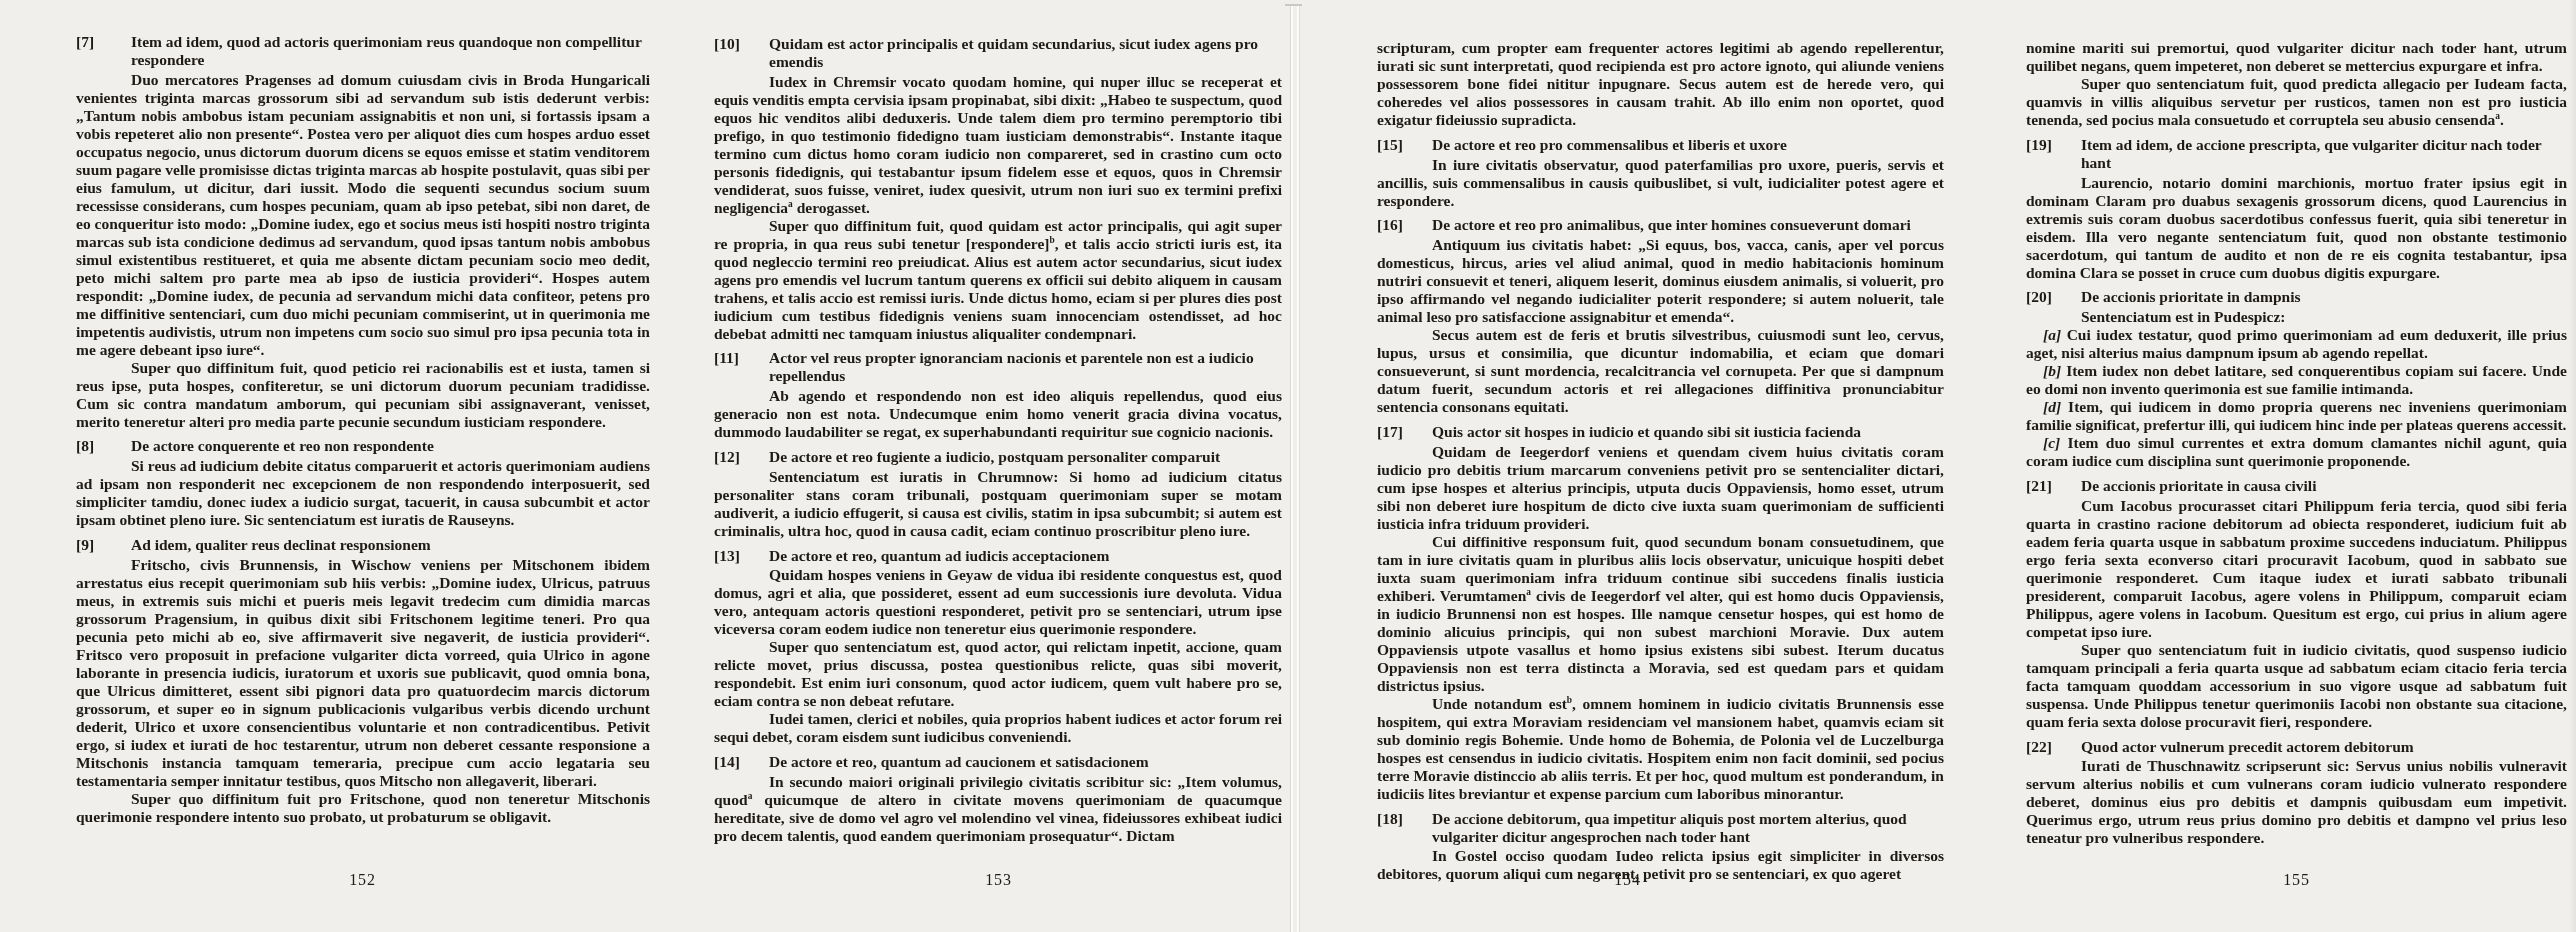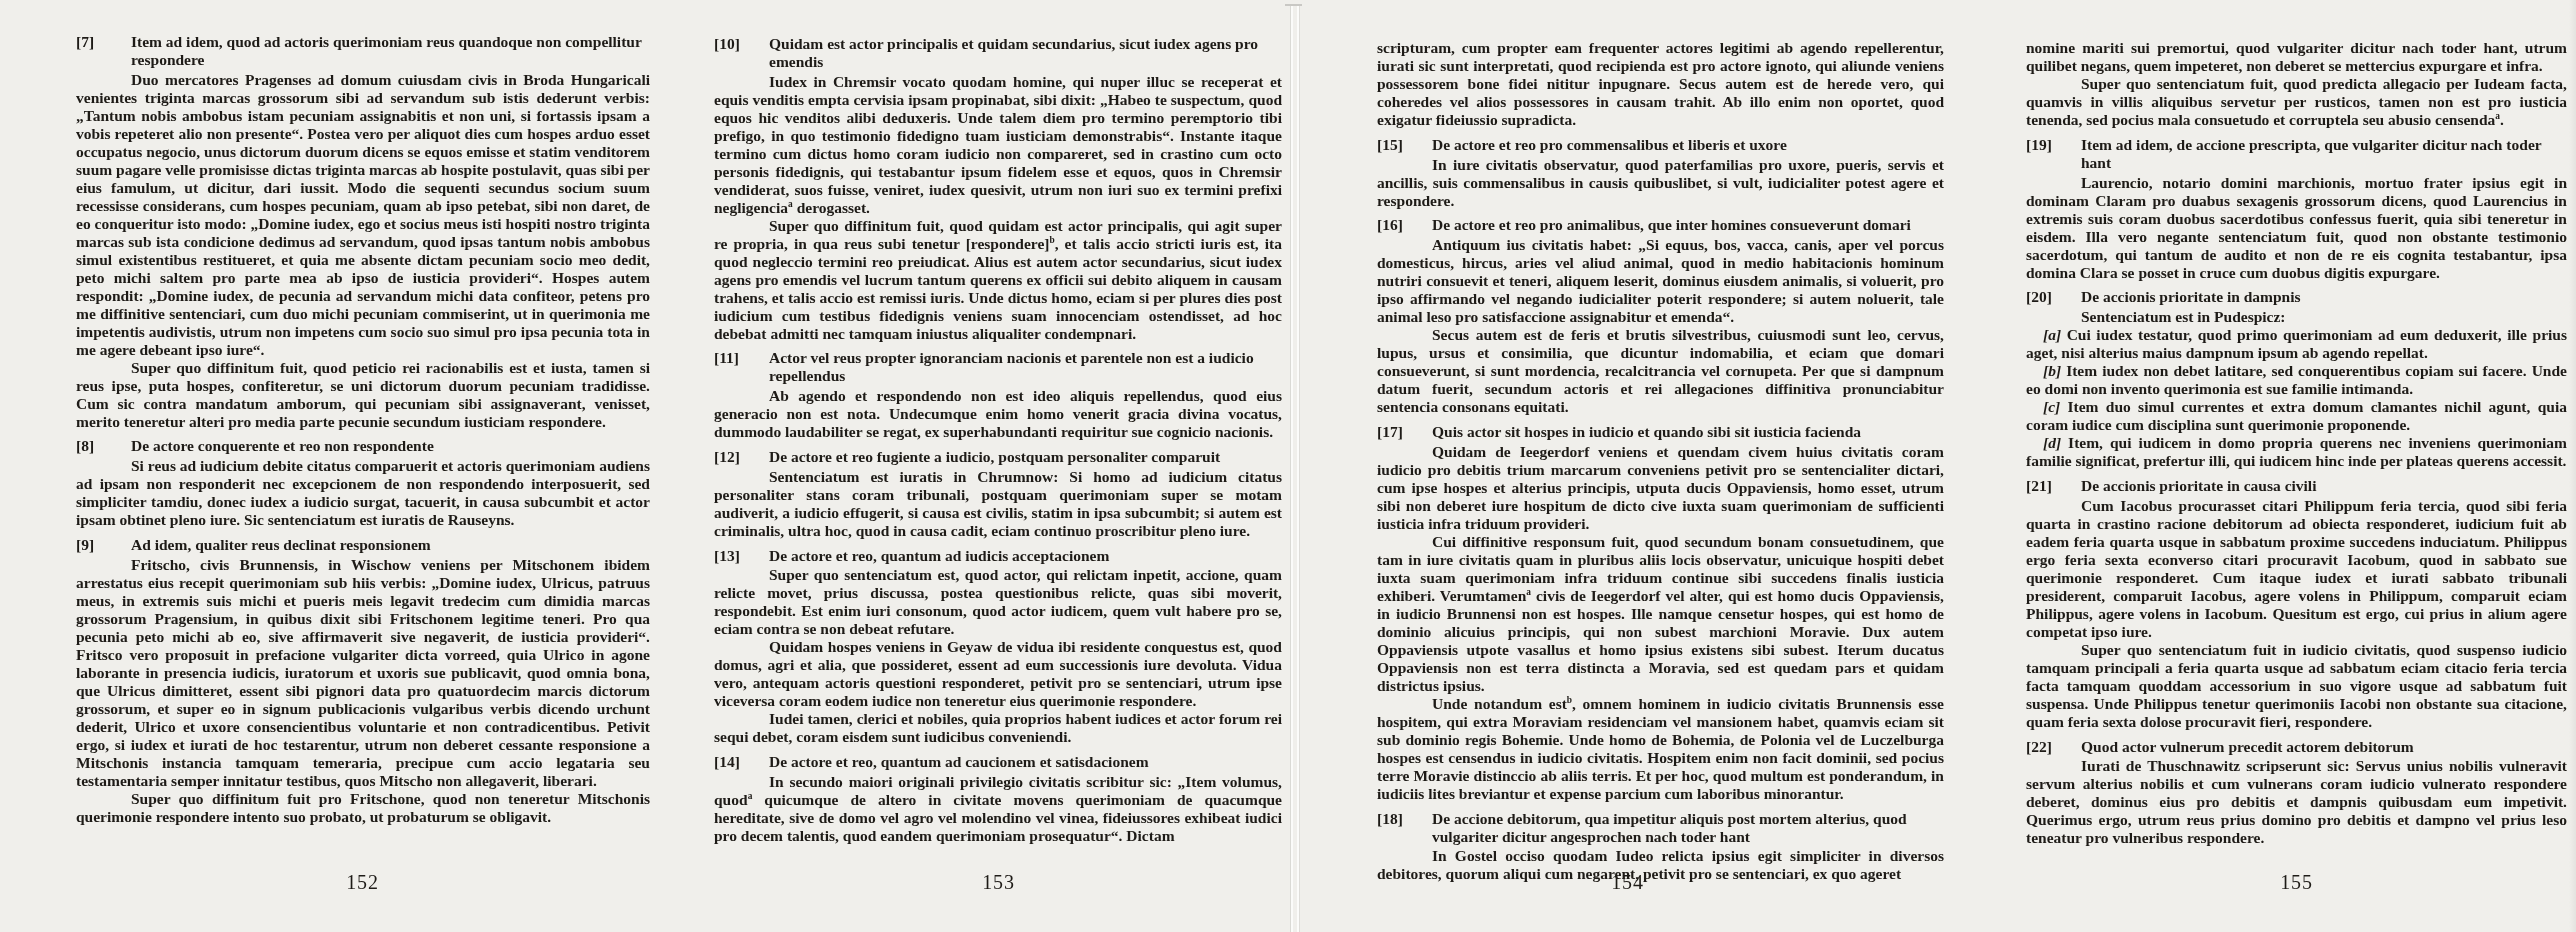--- a/index.html
+++ b/index.html
@@ -46,21 +46,21 @@
   .flush{text-indent:0;}
   .sub{text-indent:17px;}
   .mk{font-style:italic;}
   sup{font-size:9.4px;line-height:0;}
 
   .pageno{
     position:absolute;
     top:871px;
     width:77px;
     text-align:center;
-    font-size:20px;
+    font-size:16px;
     letter-spacing:0.9px;
   }
   #pn-152{left:324px;}
   #pn-153{left:960px;}
   #pn-154{left:1589px;}
   #pn-155{left:2258px;}
 </style>
 </head>
 <body>
 
@@ -83,22 +83,22 @@
     </div>
   <div class="col" id="col-153">
       <div class="sec-head"><span class="sec-num">[10]</span><span class="sec-title">Quidam est actor principalis et quidam secundarius, sicut iudex agens pro emendis</span></div>
       <p class="para indent">Iudex in Chremsir vocato quodam homine, qui nuper illuc se receperat et equis venditis empta cervisia ipsam propinabat, sibi dixit: „Habeo te suspectum, quod equos hic venditos alibi deduxeris. Unde talem diem pro termino peremptorio tibi prefigo, in quo testimonio fidedigno tuam iusticiam demonstrabis“. Instante itaque termino cum dictus homo coram iudicio non compareret, sed in crastino cum octo personis fidedignis, qui testabantur ipsum fidelem esse et equos, quos in Chremsir vendiderat, suos fuisse, veniret, iudex quesivit, utrum non iuri suo ex termini prefixi negligencia<sup>a</sup> derogasset.</p>
       <p class="para indent">Super quo diffinitum fuit, quod quidam est actor principalis, qui agit super re propria, in qua reus subi tenetur [respondere]<sup>b</sup>, et talis accio stricti iuris est, ita quod negleccio termini reo preiudicat. Alius est autem actor secundarius, sicut iudex agens pro emendis vel lucrum tantum querens ex officii sui debito aliquem in causam trahens, et talis accio est remissi iuris. Unde dictus homo, eciam si per plures dies post iudicium cum testibus fidedignis veniens suam innocenciam ostendisset, ad hoc debebat admitti nec tamquam iniustus aliqualiter condempnari.</p>
       <div class="sec-head"><span class="sec-num">[11]</span><span class="sec-title">Actor vel reus propter ignoranciam nacionis et parentele non est a iudicio repellendus</span></div>
       <p class="para indent">Ab agendo et respondendo non est ideo aliquis repellendus, quod eius generacio non est nota. Undecumque enim homo venerit gracia divina vocatus, dummodo laudabiliter se regat, ex superhabundanti requiritur sue cognicio nacionis.</p>
       <div class="sec-head"><span class="sec-num">[12]</span><span class="sec-title">De actore et reo fugiente a iudicio, postquam personaliter comparuit</span></div>
       <p class="para indent">Sentenciatum est iuratis in Chrumnow: Si homo ad iudicium citatus personaliter stans coram tribunali, postquam querimoniam super se motam audiverit, a iudicio effugerit, si causa est civilis, statim in ipsa subcumbit; si autem est criminalis, ultra hoc, quod in causa cadit, eciam continuo proscribitur pleno iure.</p>
       <div class="sec-head"><span class="sec-num">[13]</span><span class="sec-title">De actore et reo, quantum ad iudicis acceptacionem</span></div>
+      <p class="para indent">Quidam hospes veniens in Geyaw de vidua ibi residente conquestus est, quod domus, agri et alia, que possideret, essent ad eum successionis iure devoluta. Vidua vero, antequam actoris questioni responderet, petivit pro se sentenciari, utrum ipse viceversa coram eodem iudice non teneretur eius querimonie respondere.</p>
       <p class="para indent">Super quo sentenciatum est, quod actor, qui relictam inpetit, accione, quam relicte movet, prius discussa, postea questionibus relicte, quas sibi moverit, respondebit. Est enim iuri consonum, quod actor iudicem, quem vult habere pro se, eciam contra se non debeat refutare.</p>
-      <p class="para indent">Quidam hospes veniens in Geyaw de vidua ibi residente conquestus est, quod domus, agri et alia, que possideret, essent ad eum successionis iure devoluta. Vidua vero, antequam actoris questioni responderet, petivit pro se sentenciari, utrum ipse viceversa coram eodem iudice non teneretur eius querimonie respondere.</p>
       <p class="para indent">Iudei tamen, clerici et nobiles, quia proprios habent iudices et actor forum rei sequi debet, coram eisdem sunt iudicibus conveniendi.</p>
       <div class="sec-head"><span class="sec-num">[14]</span><span class="sec-title">De actore et reo, quantum ad caucionem et satisdacionem</span></div>
       <p class="para indent">In secundo maiori originali privilegio civitatis scribitur sic: „Item volumus, quod<sup>a</sup> quicumque de altero in civitate movens querimoniam de quacumque hereditate, sive de domo vel agro vel molendino vel vinea, fideiussores exhibeat iudici pro decem talentis, quod eandem querimoniam prosequatur“. Dictam</p>
     </div>
   <div class="col" id="col-154">
       <p class="para flush">scripturam, cum propter eam frequenter actores legitimi ab agendo repellerentur, iurati sic sunt interpretati, quod recipienda est pro actore ignoto, qui aliunde veniens possessorem bone fidei nititur inpugnare. Secus autem est de herede vero, qui coheredes vel alios possessores in causam trahit. Ab illo enim non oportet, quod exigatur fideiussio supradicta.</p>
       <div class="sec-head"><span class="sec-num">[15]</span><span class="sec-title">De actore et reo pro commensalibus et liberis et uxore</span></div>
       <p class="para indent">In iure civitatis observatur, quod paterfamilias pro uxore, pueris, servis et ancillis, suis commensalibus in causis quibuslibet, si vult, iudicialiter potest agere et respondere.</p>
       <div class="sec-head"><span class="sec-num">[16]</span><span class="sec-title">De actore et reo pro animalibus, que inter homines consueverunt domari</span></div>
       <p class="para indent">Antiquum ius civitatis habet: „Si equus, bos, vacca, canis, aper vel porcus domesticus, hircus, aries vel aliud animal, quod in medio habitacionis hominum nutriri consuevit et teneri, aliquem leserit, dominus eiusdem animalis, si voluerit, pro ipso affirmando vel negando iudicialiter poterit respondere; si autem noluerit, tale animal leso pro satisfaccione assignabitur et emenda“.</p>
@@ -112,22 +112,22 @@
     </div>
   <div class="col" id="col-155">
       <p class="para flush">nomine mariti sui premortui, quod vulgariter dicitur nach toder hant, utrum quilibet negans, quem impeteret, non deberet se mettercius expurgare et infra.</p>
       <p class="para indent">Super quo sentenciatum fuit, quod predicta allegacio per Iudeam facta, quamvis in villis aliquibus servetur per rusticos, tamen non est pro iusticia tenenda, sed pocius mala consuetudo et corruptela seu abusio censenda<sup>a</sup>.</p>
       <div class="sec-head"><span class="sec-num">[19]</span><span class="sec-title">Item ad idem, de accione prescripta, que vulgariter dicitur nach toder hant</span></div>
       <p class="para indent">Laurencio, notario domini marchionis, mortuo frater ipsius egit in dominam Claram pro duabus sexagenis grossorum dicens, quod Laurencius in extremis suis coram duobus sacerdotibus confessus fuerit, quia sibi teneretur in eisdem. Illa vero negante sentenciatum fuit, quod non obstante testimonio sacerdotum, qui tantum de audito et non de re eis cognita testabantur, ipsa domina Clara se posset in cruce cum duobus digitis expurgare.</p>
       <div class="sec-head"><span class="sec-num">[20]</span><span class="sec-title">De accionis prioritate in dampnis</span></div>
       <p class="para indent">Sentenciatum est in Pudespicz:</p>
       <p class="para sub"><i class="mk">[a]</i> Cui iudex testatur, quod primo querimoniam ad eum deduxerit, ille prius aget, nisi alterius maius dampnum ipsum ab agendo repellat.</p>
       <p class="para sub"><i class="mk">[b]</i> Item iudex non debet latitare, sed conquerentibus copiam sui facere. Unde eo domi non invento querimonia est sue familie intimanda.</p>
+      <p class="para sub"><i class="mk">[d]</i> Item, qui iudicem in domo propria querens nec inveniens querimoniam familie significat, prefertur illi, qui iudicem hinc inde per plateas querens accessit.</p>
       <p class="para sub"><i class="mk">[c]</i> Item duo simul currentes et extra domum clamantes nichil agunt, quia coram iudice cum disciplina sunt querimonie proponende.</p>
-      <p class="para sub"><i class="mk">[d]</i> Item, qui iudicem in domo propria querens nec inveniens querimoniam familie significat, prefertur illi, qui iudicem hinc inde per plateas querens accessit.</p>
       <div class="sec-head"><span class="sec-num">[21]</span><span class="sec-title">De accionis prioritate in causa civili</span></div>
       <p class="para indent">Cum Iacobus procurasset citari Philippum feria tercia, quod sibi feria quarta in crastino racione debitorum ad obiecta responderet, iudicium fuit ab eadem feria quarta usque in sabbatum proxime succedens induciatum. Philippus ergo feria sexta econverso citari procuravit Iacobum, quod in sabbato sue querimonie responderet. Cum itaque iudex et iurati sabbato tribunali presiderent, comparuit Iacobus, agere volens in Philippum, comparuit eciam Philippus, agere volens in Iacobum. Quesitum est ergo, cui prius in alium agere competat ipso iure.</p>
       <p class="para indent">Super quo sentenciatum fuit in iudicio civitatis, quod suspenso iudicio tamquam principali a feria quarta usque ad sabbatum eciam citacio feria tercia facta tamquam quoddam accessorium in suo vigore usque ad sabbatum fuit suspensa. Unde Philippus tenetur querimoniis Iacobi non obstante sua citacione, quam feria sexta dolose procuravit fieri, respondere.</p>
       <div class="sec-head"><span class="sec-num">[22]</span><span class="sec-title">Quod actor vulnerum precedit actorem debitorum</span></div>
       <p class="para indent">Iurati de Thuschnawitz scripserunt sic: Servus unius nobilis vulneravit servum alterius nobilis et cum vulnerans coram iudicio vulnerato respondere deberet, dominus eius pro debitis et dampnis quibusdam eum impetivit. Querimus ergo, utrum reus prius domino pro debitis et dampno vel prius leso teneatur pro vulneribus respondere.</p>
     </div>
 
   <div class="pageno" id="pn-152">152</div>
   <div class="pageno" id="pn-153">153</div>
   <div class="pageno" id="pn-154">154</div>

